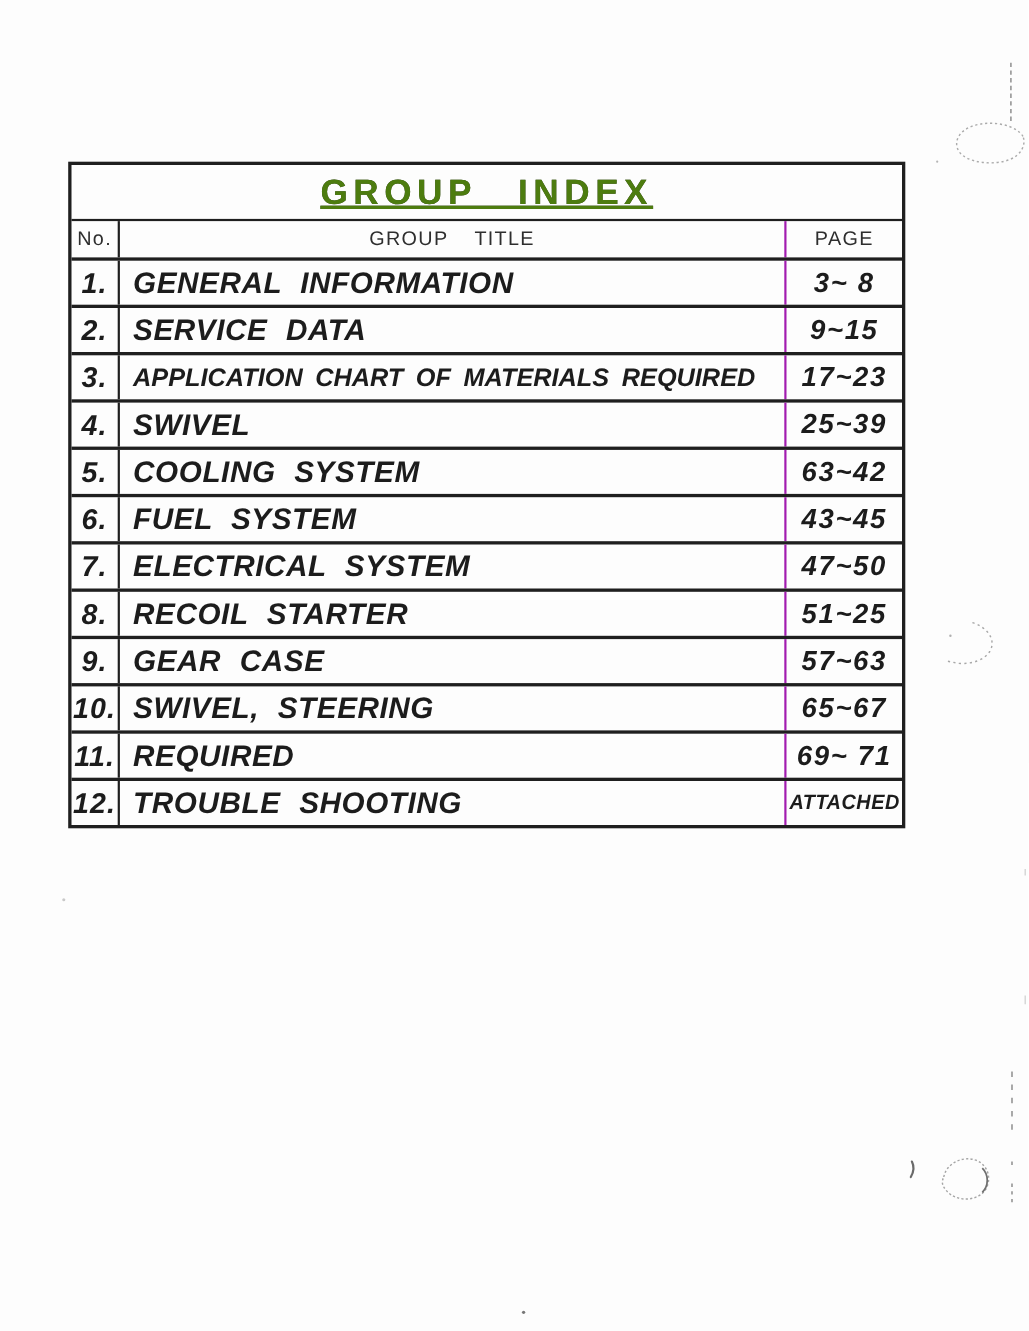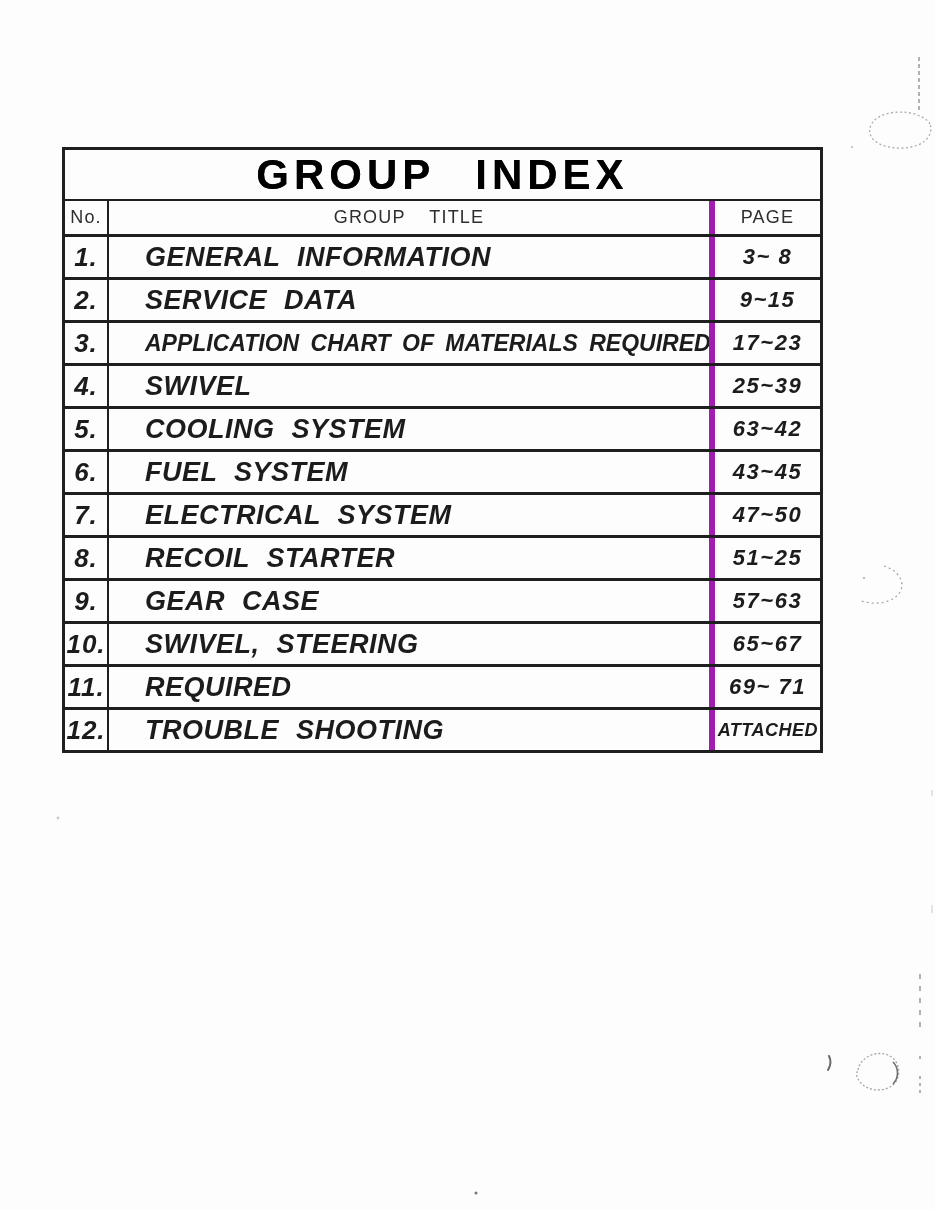--- a/index.html
+++ b/index.html
@@ -18,55 +18,55 @@
     width:761px; height:606px;
     border:3px solid #1f1f1f;
     display:flex; flex-direction:column;
   }
   .title-row {
     height:51px; flex:0 0 51px;
     border-bottom:2px solid #1f1f1f;
     display:flex; align-items:center; justify-content:center;
   }
   .title-text {
-    font-size:42px; font-weight:bold;
+    font-size:32px; font-weight:bold;
     letter-spacing:5px; word-spacing:24px;
-    color:#000000;
+    color:#4d7c0f;
     text-shadow:0 0 0.6px #3a3a3a;
+    text-decoration:underline;
   }
   .header-row {
     height:33px; flex:0 0 33px;
     display:grid; grid-template-columns:44px 606px 105px;
   }
   .header-row .cell { font-size:18px; color:#2e2e2e; letter-spacing:1.2px; }
   .header-row .cell-title { justify-content:center; padding-left:0; word-spacing:18px; }
   .rows { flex:1; display:flex; flex-direction:column; }
   .row {
     flex:1;
     display:grid; grid-template-columns:44px 606px 105px;
     border-top:3px solid #1f1f1f;
   }
   .cell {
     display:flex; align-items:center; justify-content:center;
     overflow:hidden;
   }
   .cell-no   { border-right:2px solid #1f1f1f; }
-  .cell-title{ border-right:6px solid #a21caf; justify-content:flex-start; padding-left:12px; }
+  .cell-title{ border-right:2px solid #a21caf; justify-content:flex-start; padding-left:12px; }
   .no-text {
     font-style:italic; font-weight:bold; font-size:26px;
     letter-spacing:1px; color:#1c1c1c;
   }
   .row-title {
     font-style:italic; font-weight:bold; font-size:27px;
     letter-spacing:0.5px; word-spacing:9px; white-space:nowrap;
     color:#1c1c1c;
-    margin-left:24px;
   }
   .page-text {
-    font-style:italic; font-weight:bold; font-size:22px;
+    font-style:italic; font-weight:bold; font-size:25px;
     letter-spacing:1.5px; white-space:pre; color:#1c1c1c;
   }
   
   .rows .row:nth-child(3) .row-title { font-size:23px; letter-spacing:0; word-spacing:5px;text-align:right; }
   
   .rows .row:nth-child(12) .page-text { font-size:19px; letter-spacing:0.5px; transform:scaleX(0.95); }
   
   .artifacts { position:absolute; left:0; top:0; pointer-events:none; }
 </style>
 </head>

